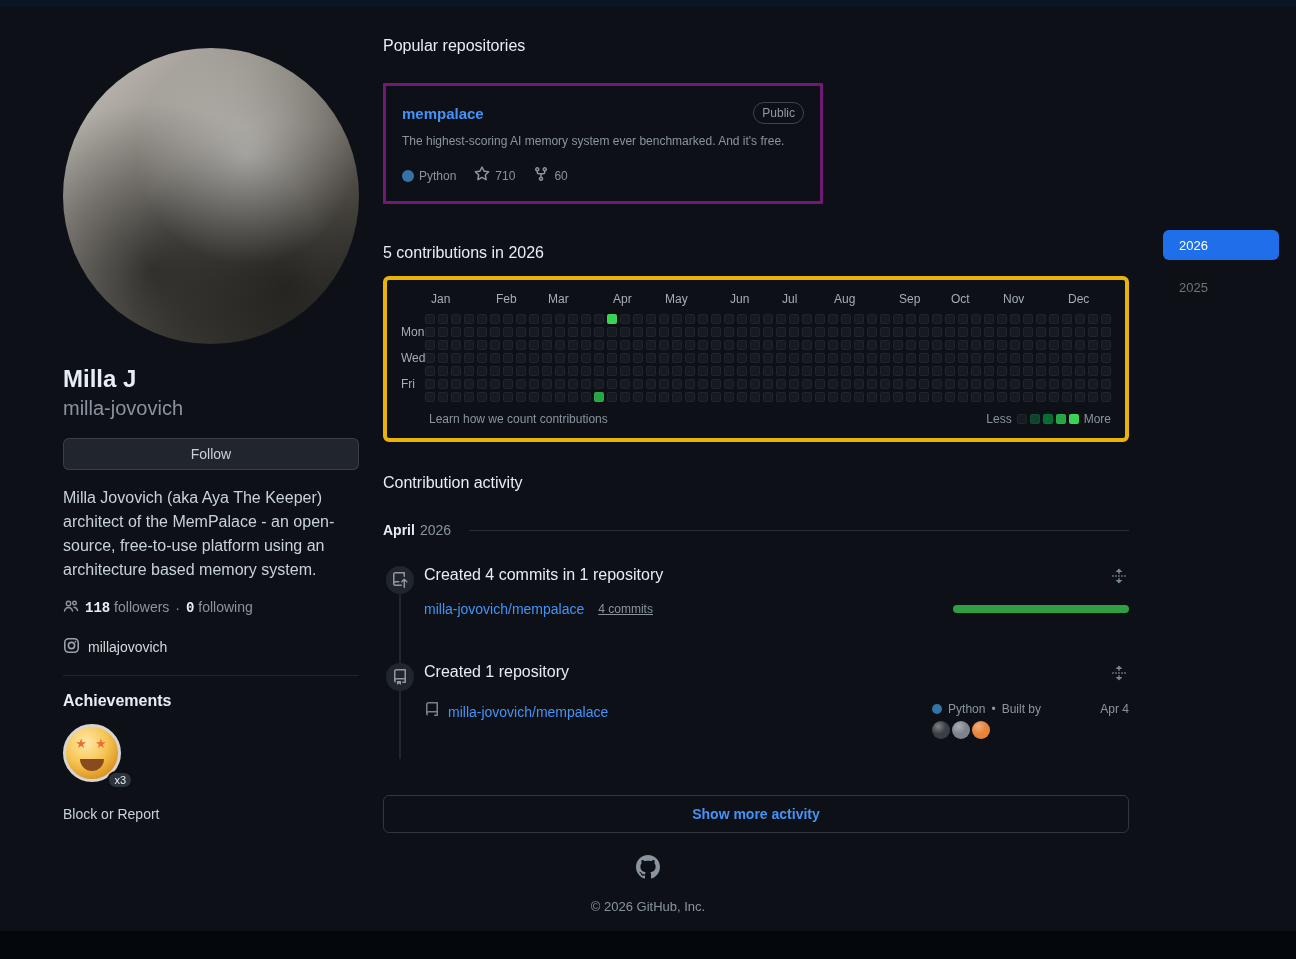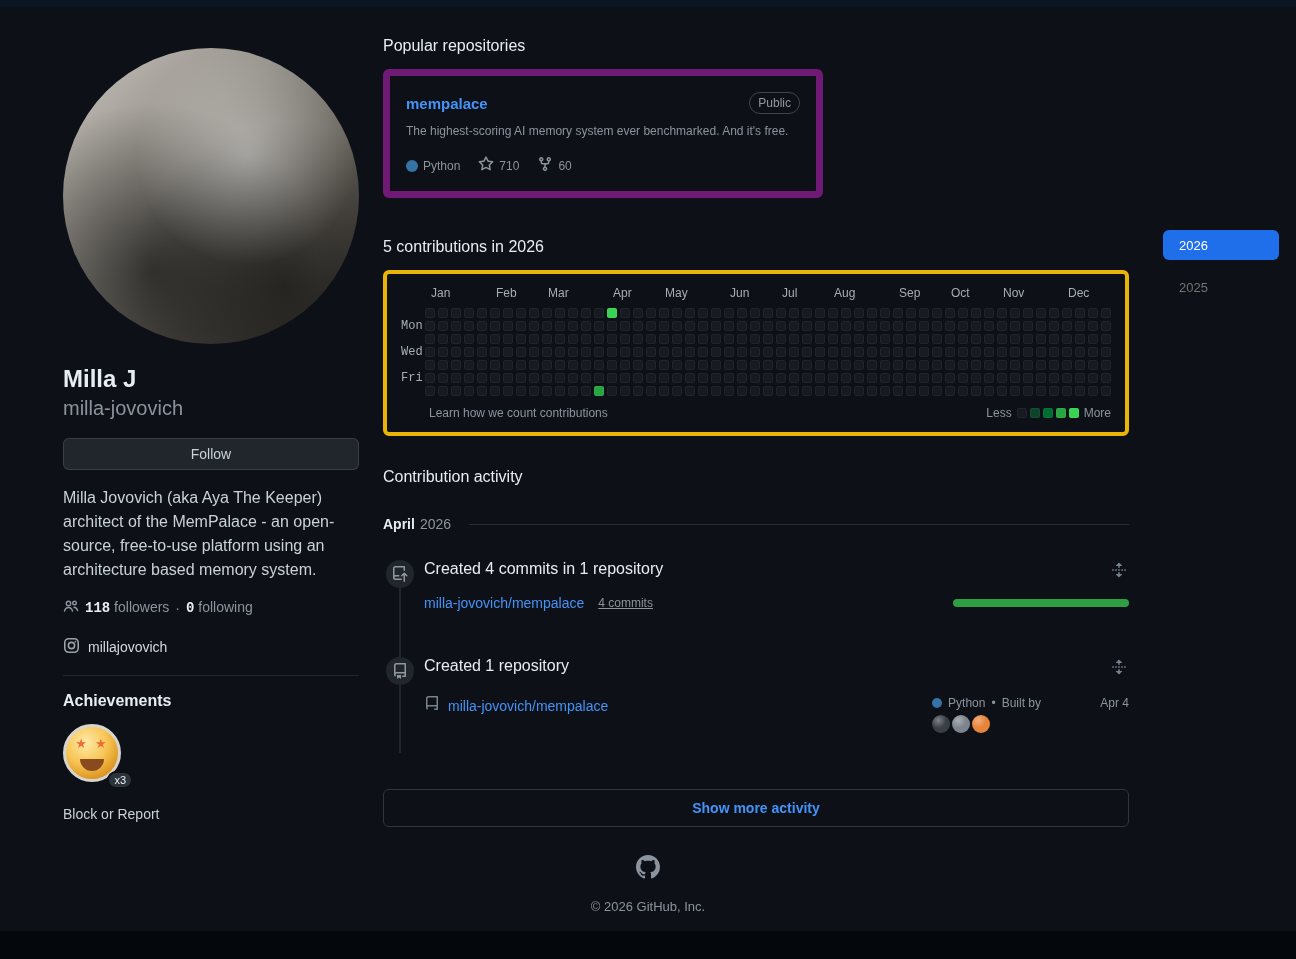--- a/index.html
+++ b/index.html
@@ -60,39 +60,39 @@
     background:#2d333b; border:2px solid #0d1117; color:#e6edf3;
     font-size:11px; line-height:14px; padding:0 5px; border-radius:10px;
   }
   .block-report { display:inline-block; margin-top:20px; font-size:14px; color:#c9d1d9; }
 
   
   .main { position:absolute; left:383px; top:37px; width:746px; }
   .section-title { font-size:16px; font-weight:400; color:#e6edf3; }
 
   .repo-card {
-    margin-top:14px; width:440px; border:7px solid #701a75; border-radius:6px; padding:16px;
+    margin-top:28px; width:440px; border:3px solid #701a75; border-radius:1px; padding:16px;
   }
   .repo-head { display:flex; align-items:center; justify-content:space-between; }
   .repo-name { color:#4493f8; font-size:15px; font-weight:700; }
   .repo-visibility {
     font-size:12px; color:#9198a1; border:1px solid #3d444d;
     border-radius:2em; padding:1px 8px; line-height:18px;
   }
   .repo-desc { margin-top:8px; font-size:12px; color:#8b949e; line-height:1.5; }
   .repo-meta { margin-top:16px; display:flex; align-items:center; gap:18px; font-size:12px; color:#8b949e; }
   .meta-item { display:flex; align-items:center; gap:5px; }
   .lang-dot { width:12px; height:12px; border-radius:50%; display:inline-block; }
 
   .contrib-title { margin-top:40px; }
   .graph-card { margin-top:14px; border:4px solid #eab308; border-radius:6px; padding:12px 14px 12px; }
   .months { position:relative; height:15px; margin-left:30px; margin-bottom:7px; font-size:12px; color:#a5adb7; }
   .month-label { position:absolute; top:0; }
   .graph-body { display:flex; }
-  .day-labels { width:30px; position:relative; height:88px; font-size:12px; color:#a5adb7;font-family:Liberation Mono, monospace; }
+  .day-labels { width:30px; position:relative; height:88px; font-size:12px; color:#a5adb7; }
   .day-label { position:absolute; left:0; line-height:12px; }
   .grid {
     display:grid; grid-template-rows:repeat(7,10px); grid-auto-flow:column;
     grid-auto-columns:10px; gap:3px;
   }
   .cell {
     width:10px; height:10px; border-radius:2px; background:#161b22;
     outline:1px solid rgba(255,255,255,0.045); outline-offset:-1px;
   }
   .graph-footer {

